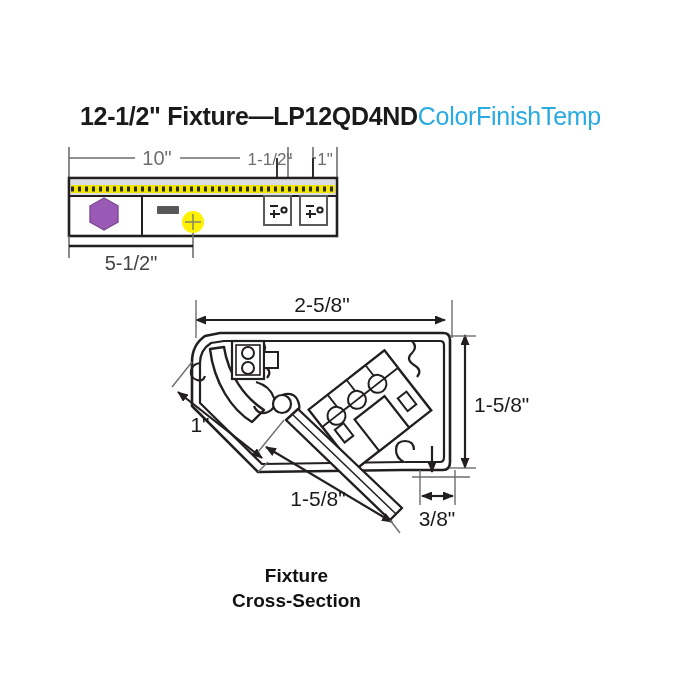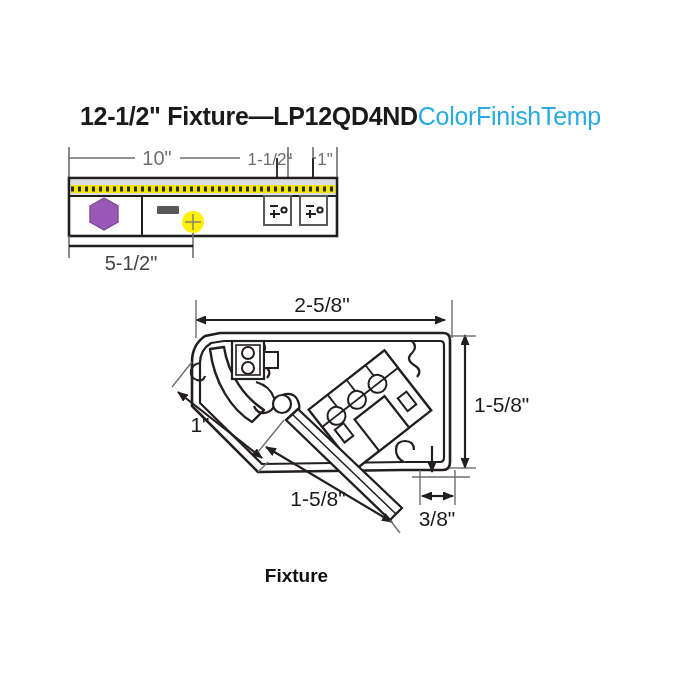--- a/index.html
+++ b/index.html
@@ -277,15 +277,16 @@
       <line x1="420" y1="470" x2="420" y2="505" stroke="#6d6e71" stroke-width="1.4"></line>
       <line x1="455" y1="470" x2="455" y2="505" stroke="#6d6e71" stroke-width="1.4"></line>
 
       <line x1="422" y1="496" x2="453" y2="496" stroke="#231f20" stroke-width="2.2" marker-start="url(#arrInRev)" marker-end="url(#arrIn)"></line>
       <text x="437" y="526" text-anchor="middle" font-family="Liberation Sans, sans-serif" font-size="21" fill="#1a1a1a">3/8"</text>
     </g>
   </svg>
 
   <div id="caption">
     <div>Fixture</div>
+    <div>Cross-Section</div>
   </div>
 
 </div>
 
 </body></html>

